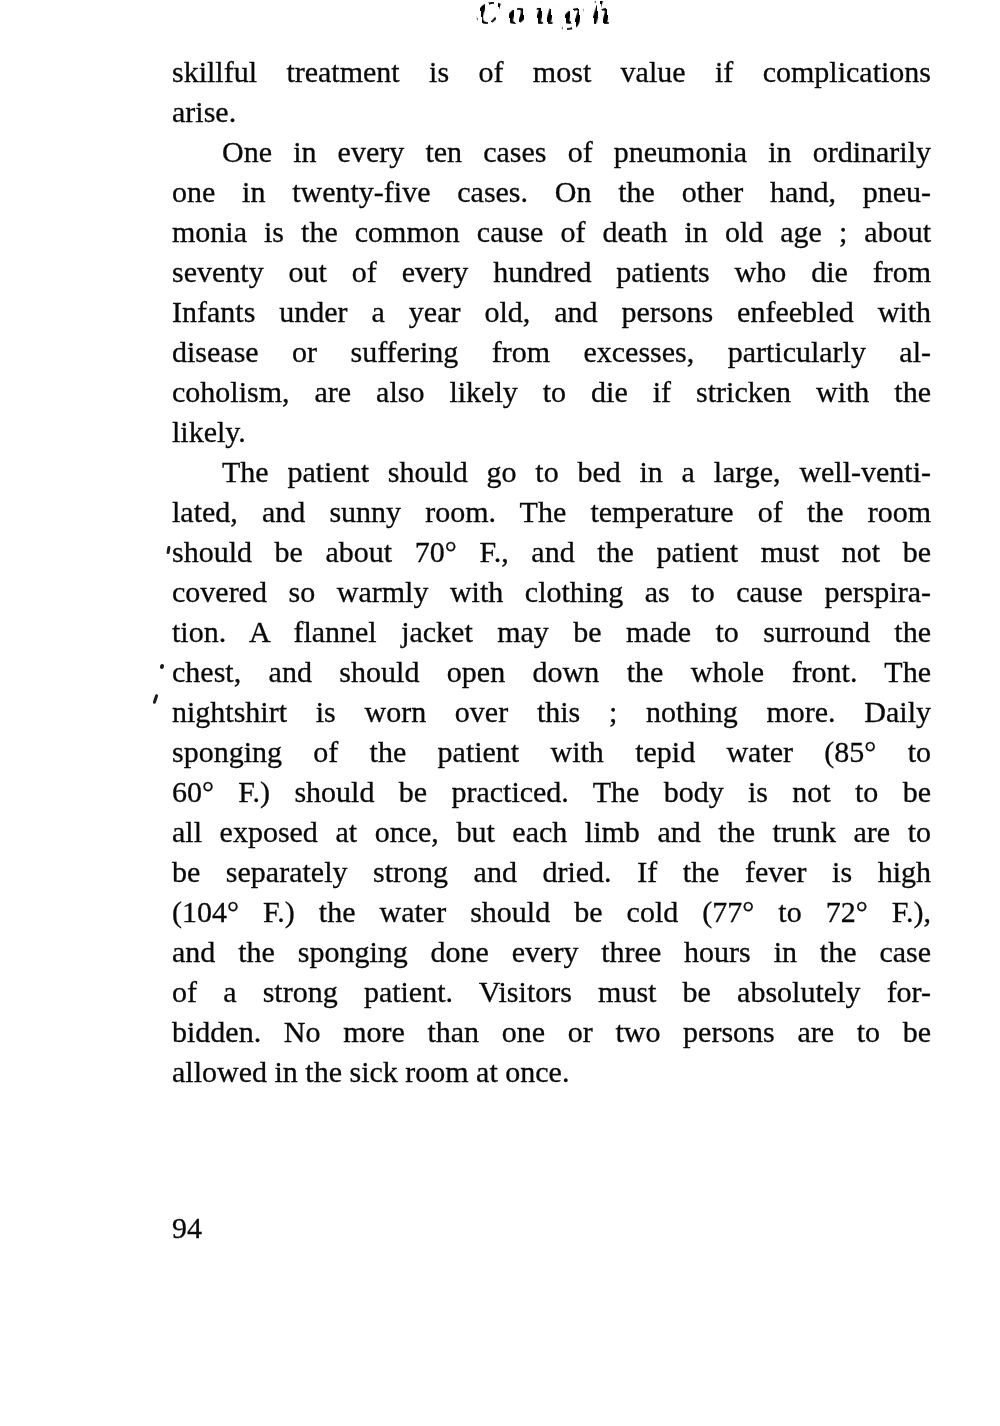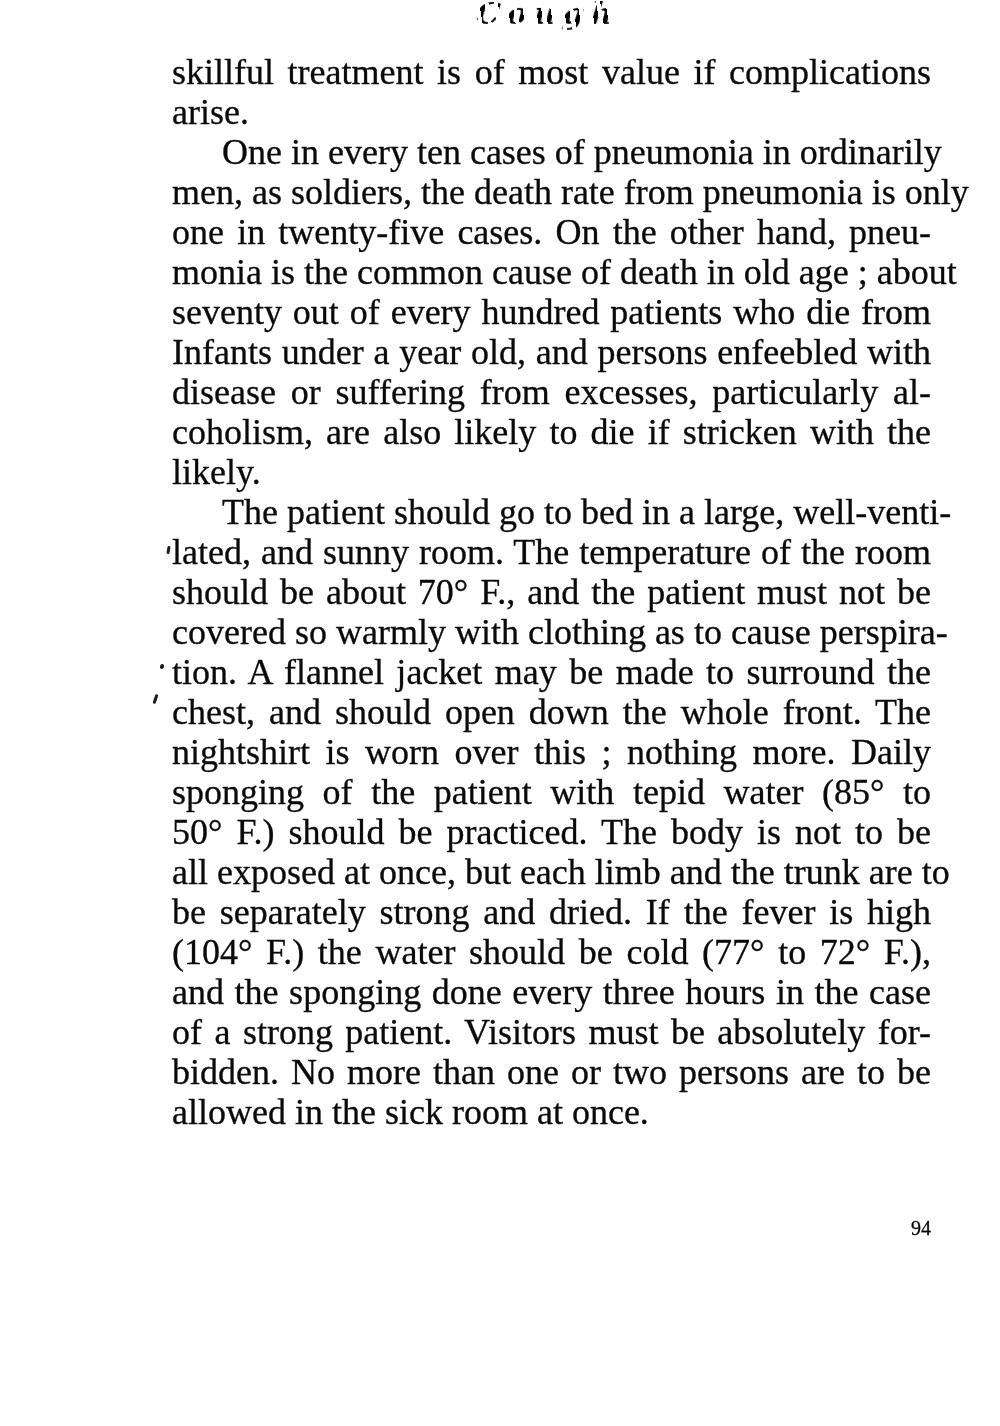--- a/index.html
+++ b/index.html
@@ -30,72 +30,71 @@
   }
   .text-block {
     position: absolute;
     left: 172px;
     top: 52px;
     width: 759px;
   }
   .line {
     height: 40px;
     line-height: 40px;
-    font-size: 36px;
+    font-size: 30px;
     white-space: nowrap;
     text-align: justify;
     text-align-last: justify;
     -webkit-text-stroke: 0.3px #0a0a0a;
   }
   .line.lastline { text-align-last: left; }
   .line.indent { padding-left: 50px; box-sizing: border-box; }
   .page-number {
     position: absolute;
     top: 1208px;
     left: 172px;
     width: 759px;
     height: 40px;
     line-height: 40px;
-    text-align: right;
-    font-size: 20px;
+    text-align: left;
+    font-size: 30px;
     -webkit-text-stroke: 0.3px #0a0a0a;
   }
   
   .speck { position: absolute; background: #1c1c1c; }
   .speck.s1 { left: 160px; top: 664px; width: 4px; height: 5px; border-radius: 50%; transform: rotate(15deg); }
   .speck.s2 { left: 154px; top: 694px; width: 3px; height: 10px; border-radius: 2px; transform: rotate(18deg); }
   .speck.s3 { left: 167px; top: 546px; width: 3px; height: 8px; border-radius: 2px; transform: rotate(10deg); }
 </style>
 </head>
 <body>
 
 <div class="page">
   <div class="running-head">Cough</div>
 
   <div class="text-block">
       <div class="line">skillful treatment is of most value if complications</div>
       <div class="line lastline">arise.</div>
       <div class="line indent">One in every ten cases of pneumonia in ordinarily</div>
-      <div class="line">men, as soldiers, the death rate from pneumonia is only</div>
       <div class="line">one in twenty-five cases.  On the other hand, pneu-</div>
       <div class="line">monia is the common cause of death in old age ; about</div>
       <div class="line">seventy out of every hundred patients who die from</div>
       <div class="line">Infants under a year old, and persons enfeebled with</div>
       <div class="line">disease or suffering from excesses, particularly al-</div>
       <div class="line">coholism, are also likely to die if stricken with the</div>
       <div class="line lastline">likely.</div>
       <div class="line indent">The patient should go to bed in a large, well-venti-</div>
       <div class="line">lated, and sunny room.  The temperature of the room</div>
       <div class="line">should be about 70° F., and the patient must not be</div>
       <div class="line">covered so warmly with clothing as to cause perspira-</div>
       <div class="line">tion.  A flannel jacket may be made to surround the</div>
       <div class="line">chest, and should open down the whole front.  The</div>
       <div class="line">nightshirt is worn over this ; nothing more.  Daily</div>
       <div class="line">sponging of the patient with tepid water (85° to</div>
-      <div class="line">50° F.) should be practiced.  The body is not to be</div>
+      <div class="line">60° F.) should be practiced.  The body is not to be</div>
       <div class="line">all exposed at once, but each limb and the trunk are to</div>
       <div class="line">be separately strong and dried.  If the fever is high</div>
       <div class="line">(104° F.) the water should be cold (77° to 72° F.),</div>
       <div class="line">and the sponging done every three hours in the case</div>
       <div class="line">of a strong patient.  Visitors must be absolutely for-</div>
       <div class="line">bidden.  No more than one or two persons are to be</div>
       <div class="line lastline">allowed in the sick room at once.</div>
     </div>
 
   <div class="page-number">94</div>

